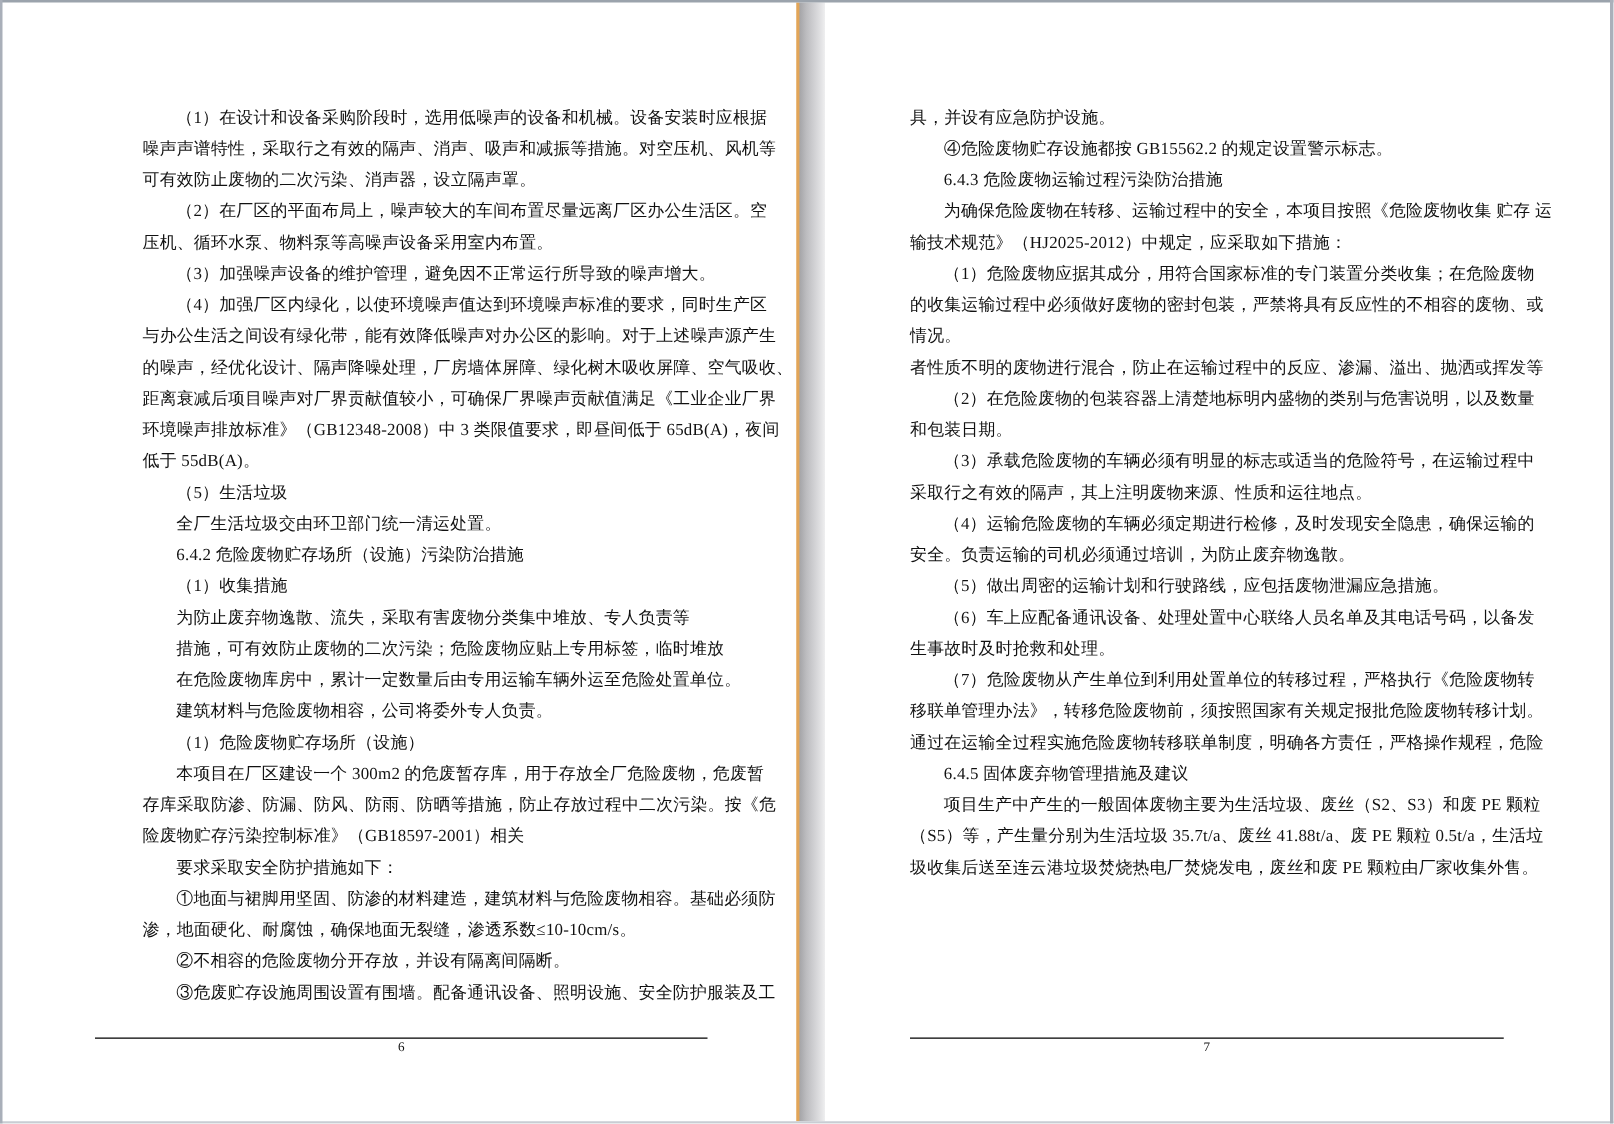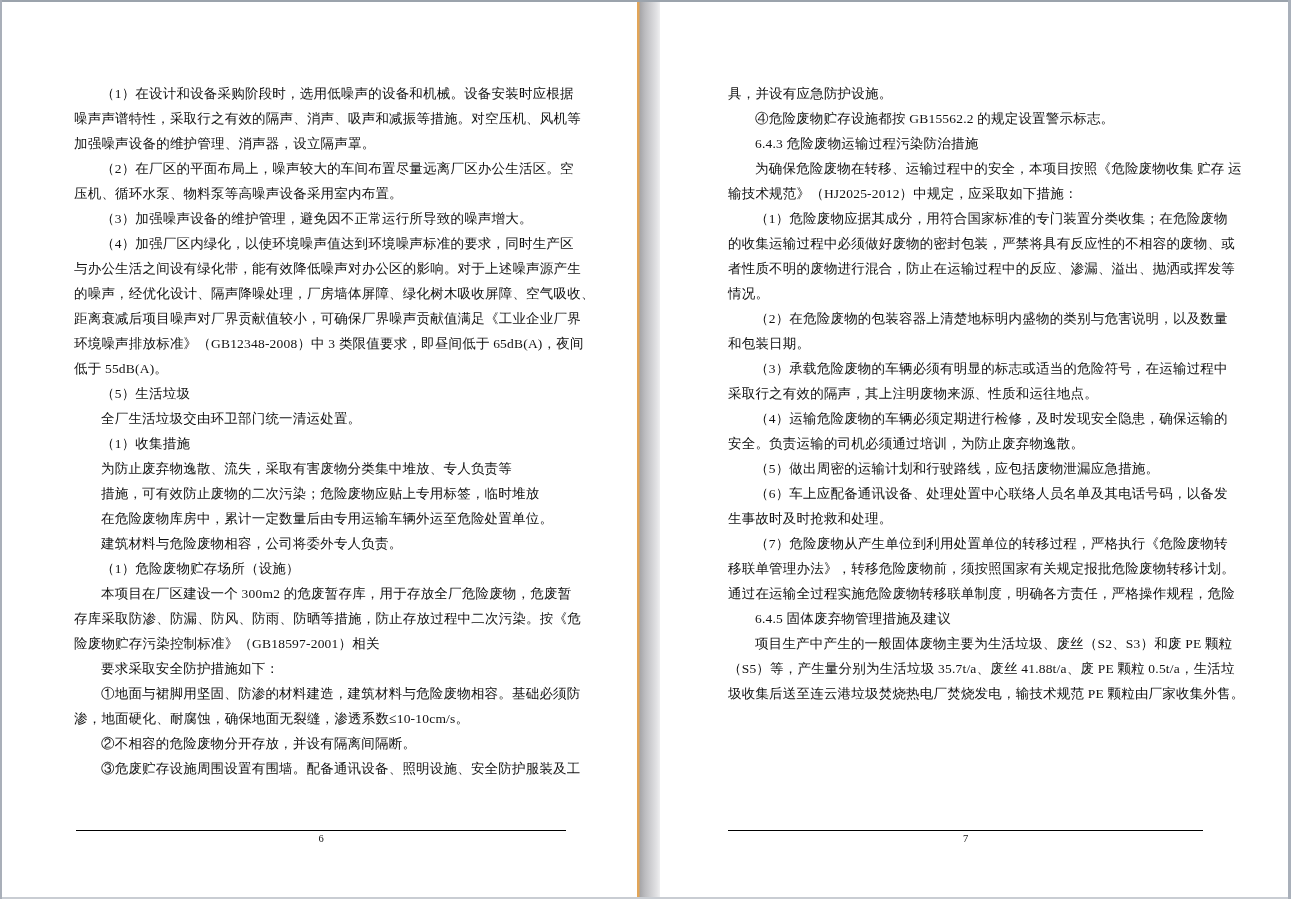--- a/index.html
+++ b/index.html
@@ -48,21 +48,21 @@
     width: 23px;
     background: linear-gradient(to right,
       #e2a558 0px, #e2a558 2px,
       #a6a6a9 3px, #bcbcbf 8px,
       #cfcfd2 14px, #e3e3e5 20px,
       #efeff0 23px);
   }
   .page-body {
     padding-top: 79px;
   }
-  .page-left  .page-body { padding-left: 72px; padding-right: 70px; }
+  .page-left  .page-body { padding-left: 112px; padding-right: 70px; }
   .page-right .page-body { padding-left: 68px; padding-right: 72px; }
   .line {
     height: 25px;
     line-height: 25px;
     font-size: 13.5px;
     letter-spacing: 0.2px;
     white-space: pre;
     overflow: visible;
   }
   .line.indent { padding-left: 27px; }
@@ -85,32 +85,33 @@
 </style>
 </head>
 <body>
 
 <div class="viewer">
 
   <div class="page page-left">
     <div class="page-body">
         <div class="line indent">（1）在设计和设备采购阶段时，选用低噪声的设备和机械。设备安装时应根据</div>
         <div class="line">噪声声谱特性，采取行之有效的隔声、消声、吸声和减振等措施。对空压机、风机等</div>
-        <div class="line">加强噪声设备的维护管理、消声器，设立隔声罩。</div>
+        <div class="line">可有效防止废物的二次污染、消声器，设立隔声罩。</div>
         <div class="line indent">（2）在厂区的平面布局上，噪声较大的车间布置尽量远离厂区办公生活区。空</div>
         <div class="line">压机、循环水泵、物料泵等高噪声设备采用室内布置。</div>
         <div class="line indent">（3）加强噪声设备的维护管理，避免因不正常运行所导致的噪声增大。</div>
         <div class="line indent">（4）加强厂区内绿化，以使环境噪声值达到环境噪声标准的要求，同时生产区</div>
         <div class="line">与办公生活之间设有绿化带，能有效降低噪声对办公区的影响。对于上述噪声源产生</div>
         <div class="line">的噪声，经优化设计、隔声降噪处理，厂房墙体屏障、绿化树木吸收屏障、空气吸收、</div>
         <div class="line">距离衰减后项目噪声对厂界贡献值较小，可确保厂界噪声贡献值满足《工业企业厂界</div>
         <div class="line">环境噪声排放标准》（GB12348-2008）中 3 类限值要求，即昼间低于 65dB(A)，夜间</div>
         <div class="line">低于 55dB(A)。</div>
         <div class="line indent">（5）生活垃圾</div>
         <div class="line indent">全厂生活垃圾交由环卫部门统一清运处置。</div>
+        <div class="line indent">6.4.2 危险废物贮存场所（设施）污染防治措施</div>
         <div class="line indent">（1）收集措施</div>
         <div class="line indent">为防止废弃物逸散、流失，采取有害废物分类集中堆放、专人负责等</div>
         <div class="line indent">措施，可有效防止废物的二次污染；危险废物应贴上专用标签，临时堆放</div>
         <div class="line indent">在危险废物库房中，累计一定数量后由专用运输车辆外运至危险处置单位。</div>
         <div class="line indent">建筑材料与危险废物相容，公司将委外专人负责。</div>
         <div class="line indent">（1）危险废物贮存场所（设施）</div>
         <div class="line indent">本项目在厂区建设一个 300m2 的危废暂存库，用于存放全厂危险废物，危废暂</div>
         <div class="line">存库采取防渗、防漏、防风、防雨、防晒等措施，防止存放过程中二次污染。按《危</div>
         <div class="line">险废物贮存污染控制标准》（GB18597-2001）相关</div>
         <div class="line indent">要求采取安全防护措施如下：</div>
@@ -129,38 +130,38 @@
 
   <div class="page page-right">
     <div class="page-body">
         <div class="line">具，并设有应急防护设施。</div>
         <div class="line indent">④危险废物贮存设施都按 GB15562.2 的规定设置警示标志。</div>
         <div class="line indent">6.4.3 危险废物运输过程污染防治措施</div>
         <div class="line indent">为确保危险废物在转移、运输过程中的安全，本项目按照《危险废物收集 贮存 运</div>
         <div class="line">输技术规范》（HJ2025-2012）中规定，应采取如下措施：</div>
         <div class="line indent">（1）危险废物应据其成分，用符合国家标准的专门装置分类收集；在危险废物</div>
         <div class="line">的收集运输过程中必须做好废物的密封包装，严禁将具有反应性的不相容的废物、或</div>
+        <div class="line">情况。</div>
         <div class="line">者性质不明的废物进行混合，防止在运输过程中的反应、渗漏、溢出、抛洒或挥发等</div>
-        <div class="line">情况。</div>
         <div class="line indent">（2）在危险废物的包装容器上清楚地标明内盛物的类别与危害说明，以及数量</div>
         <div class="line">和包装日期。</div>
         <div class="line indent">（3）承载危险废物的车辆必须有明显的标志或适当的危险符号，在运输过程中</div>
         <div class="line">采取行之有效的隔声，其上注明废物来源、性质和运往地点。</div>
         <div class="line indent">（4）运输危险废物的车辆必须定期进行检修，及时发现安全隐患，确保运输的</div>
         <div class="line">安全。负责运输的司机必须通过培训，为防止废弃物逸散。</div>
         <div class="line indent">（5）做出周密的运输计划和行驶路线，应包括废物泄漏应急措施。</div>
         <div class="line indent">（6）车上应配备通讯设备、处理处置中心联络人员名单及其电话号码，以备发</div>
         <div class="line">生事故时及时抢救和处理。</div>
         <div class="line indent">（7）危险废物从产生单位到利用处置单位的转移过程，严格执行《危险废物转</div>
         <div class="line">移联单管理办法》，转移危险废物前，须按照国家有关规定报批危险废物转移计划。</div>
         <div class="line">通过在运输全过程实施危险废物转移联单制度，明确各方责任，严格操作规程，危险</div>
         <div class="line indent">6.4.5 固体废弃物管理措施及建议</div>
         <div class="line indent">项目生产中产生的一般固体废物主要为生活垃圾、废丝（S2、S3）和废 PE 颗粒</div>
         <div class="line">（S5）等，产生量分别为生活垃圾 35.7t/a、废丝 41.88t/a、废 PE 颗粒 0.5t/a，生活垃</div>
-        <div class="line">圾收集后送至连云港垃圾焚烧热电厂焚烧发电，输技术规范 PE 颗粒由厂家收集外售。</div>
+        <div class="line">圾收集后送至连云港垃圾焚烧热电厂焚烧发电，废丝和废 PE 颗粒由厂家收集外售。</div>
       </div>
     <div class="footer">
       <div class="footer-rule"></div>
       <div class="page-num">7</div>
     </div>
   </div>
 
   <div class="frame-top"></div>
   <div class="frame-bottom"></div>
   <div class="frame-left"></div>

